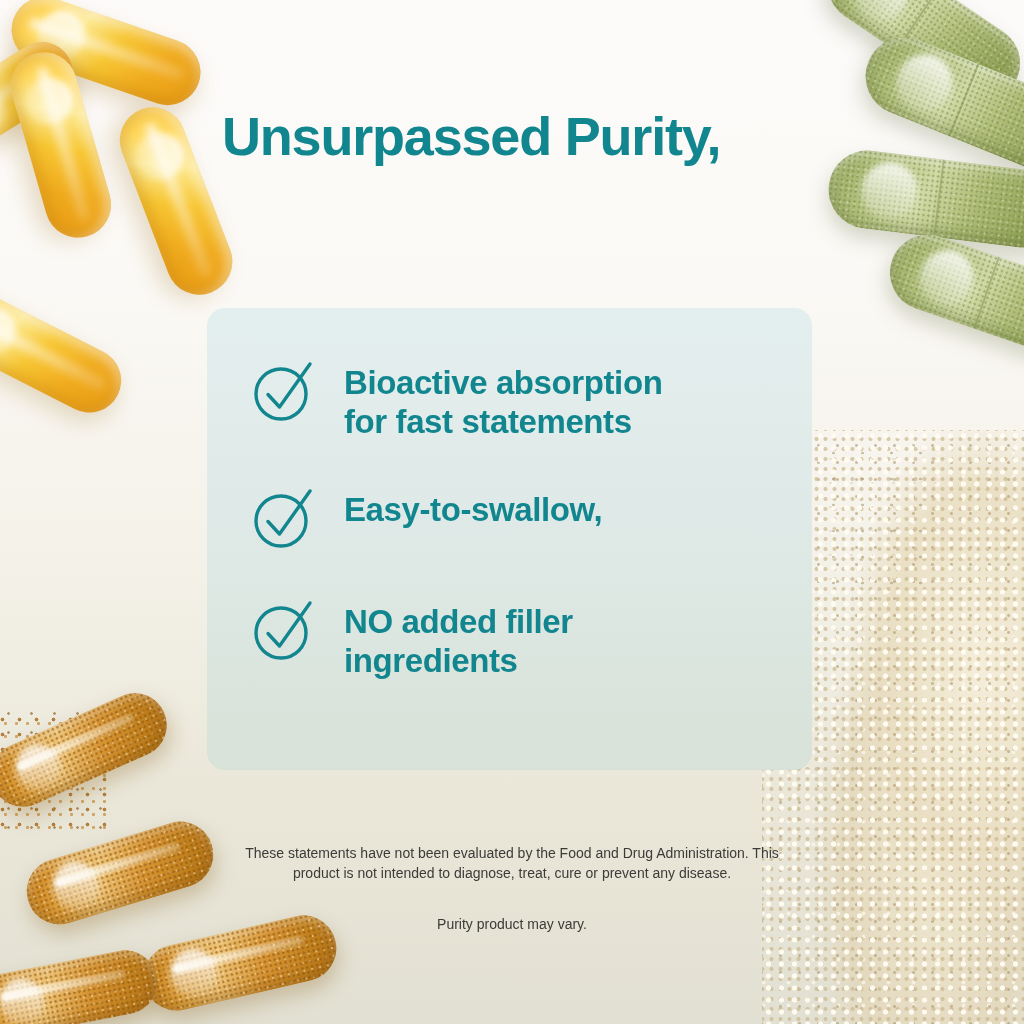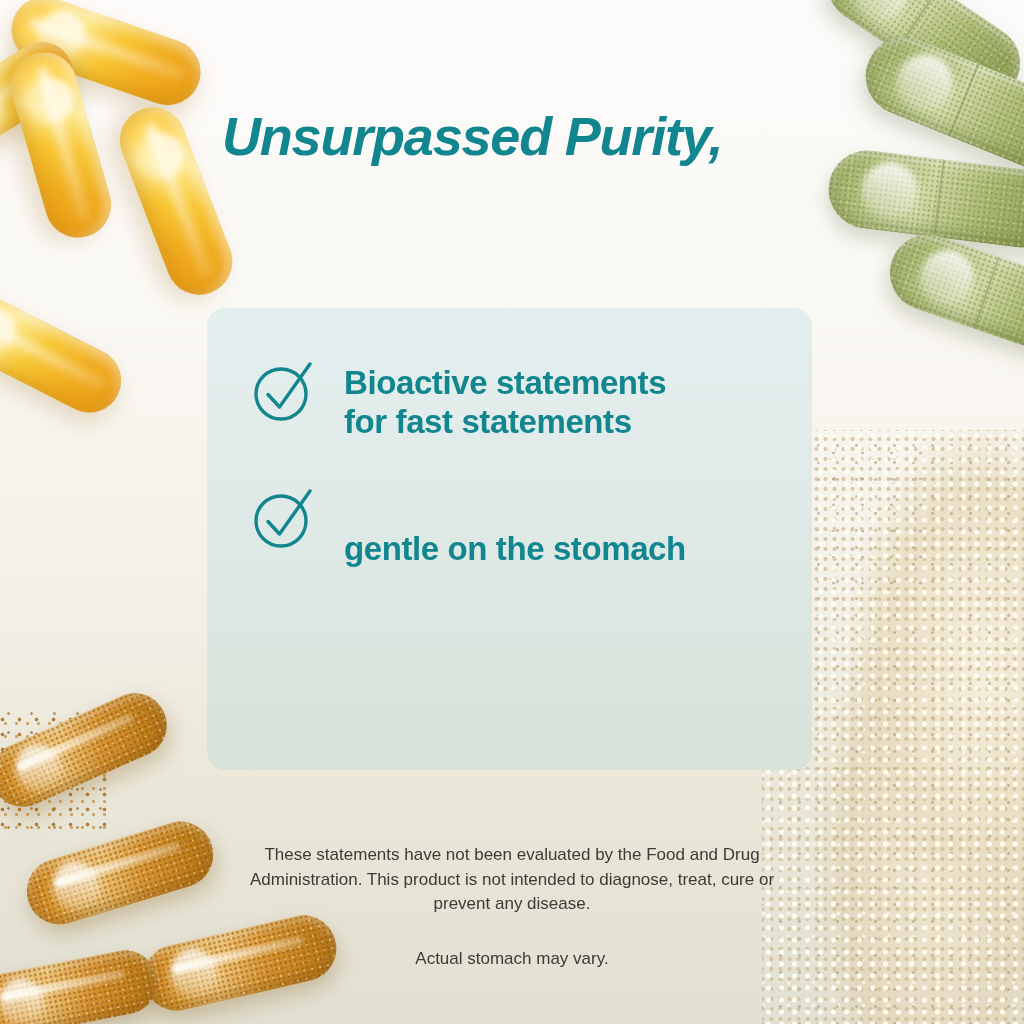--- a/index.html
+++ b/index.html
@@ -181,21 +181,20 @@
   .headline {
     position:absolute;
     left:222px;
     top:107px;
     width:600px;
     color:#12868f;
     font-size:54px;
     line-height:1.08;
     font-weight:700;
     letter-spacing:-1.2px;
-    font-style:italic;
   }
   .headline .l2 { display:block; }
 
   .card {
     position:absolute;
     left:207px;
     top:308px;
     width:605px;
     height:462px;
     border-radius:18px;
@@ -229,21 +228,21 @@
     padding-top:6px;
   }
 
   .disclaimer{
     position:absolute;
     left:226px;
     top:843px;
     width:572px;
     text-align:center;
     color:#3b3b38;
-    font-size:17px;
+    font-size:14px;
     line-height:1.45;
   }
   .disclaimer .second{
     display:block;
     margin-top:30px;
   }
 </style>
 </head>
 <body>
 
@@ -302,39 +301,48 @@
 
     <div class="card">
       <div class="feature-list">
 
         <div class="feature">
           <svg class="check-icon" viewBox="0 0 72 72">
             <circle cx="33" cy="40" r="25" fill="none" stroke="#12868f" stroke-width="3.4"></circle>
             <path d="M20 40.5 L31.5 53 L62 10" fill="none" stroke="#12868f" stroke-width="3.4" stroke-linecap="round" stroke-linejoin="round"></path>
           </svg>
           <div class="feature-text">
-            <span>Bioactive statements</span><br>
+            <span>Bioactive absorption</span><br>
             <span>for fast statements</span>
           </div>
         </div>
 
         <div class="feature">
           <svg class="check-icon" viewBox="0 0 72 72">
             <circle cx="33" cy="40" r="25" fill="none" stroke="#12868f" stroke-width="3.4"></circle>
             <path d="M20 40.5 L31.5 53 L62 10" fill="none" stroke="#12868f" stroke-width="3.4" stroke-linecap="round" stroke-linejoin="round"></path>
           </svg>
           <div class="feature-text">
-            <br>
-            <span>gentle on the stomach</span>
+            <span>Easy-to-swallow,</span><br>
           </div>
         </div>
 
+        <div class="feature">
+          <svg class="check-icon" viewBox="0 0 72 72">
+            <circle cx="33" cy="40" r="25" fill="none" stroke="#12868f" stroke-width="3.4"></circle>
+            <path d="M20 40.5 L31.5 53 L62 10" fill="none" stroke="#12868f" stroke-width="3.4" stroke-linecap="round" stroke-linejoin="round"></path>
+          </svg>
+          <div class="feature-text">
+            <span>NO added filler</span><br>
+            <span>ingredients</span>
+          </div>
+        </div>
 
       </div>
     </div>
 
     <div class="disclaimer">
       <span>These statements have not been evaluated by the Food and Drug Administration. This product is not intended to diagnose, treat, cure or prevent any disease.</span>
-      <span class="second">Actual stomach may vary.</span>
+      <span class="second">Purity product may vary.</span>
     </div>
 
   </div>
 </div>
 
 </body></html>

